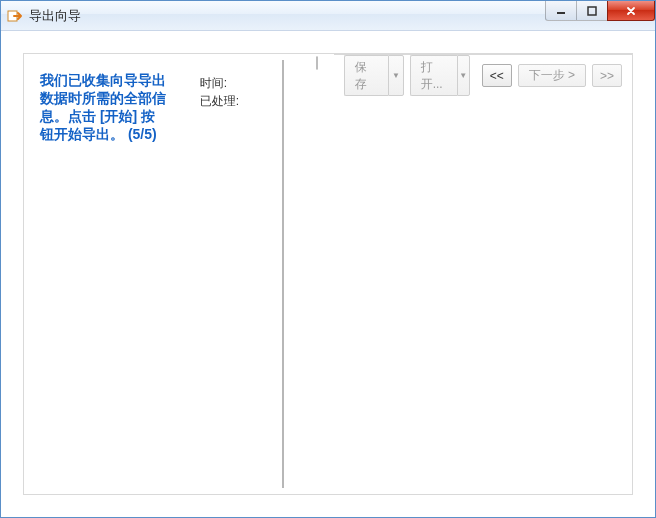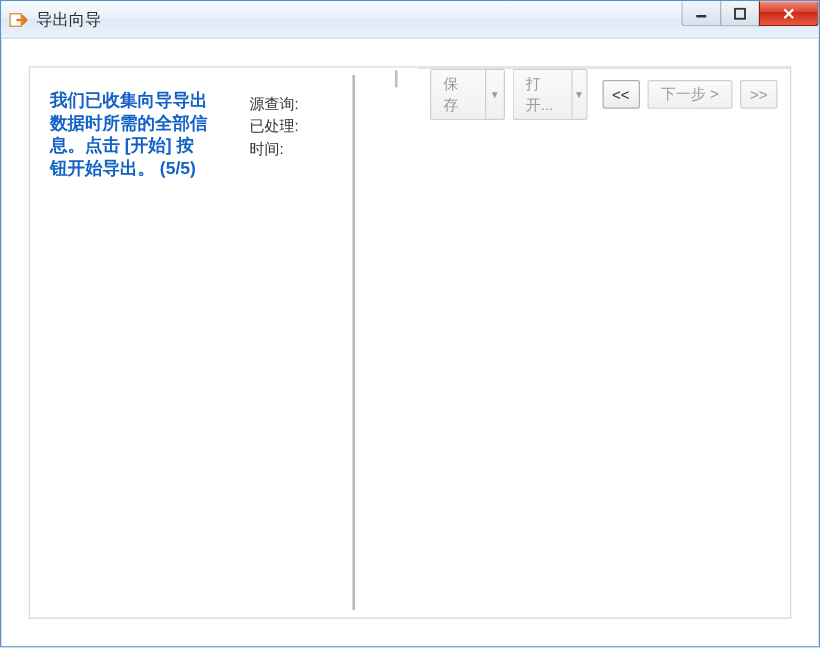--- a/index.html
+++ b/index.html
@@ -222,29 +222,25 @@
           </svg>
       </div>
     </div>
   </div>
 
   <div class="content-frame">
     <div class="header-msg">我们已收集向导导出数据时所需的全部信息。点击 [开始] 按钮开始导出。  (5/5)</div>
 
     <div class="info-block">
       <div class="info-row">
-        <span class="info-label">源查询:</span>
+        <span class="info-label">时间:</span>
         <span></span>
       </div>
       <div class="info-row">
         <span class="info-label">已处理:</span>
-        <span></span>
-      </div>
-      <div class="info-row">
-        <span class="info-label">时间:</span>
         <span></span>
       </div>
     </div>
 
     <div class="log-area">
       <span></span>
       <div class="scroll-up">▴</div>
       <div class="scroll-down">▾</div>
     </div>
 

